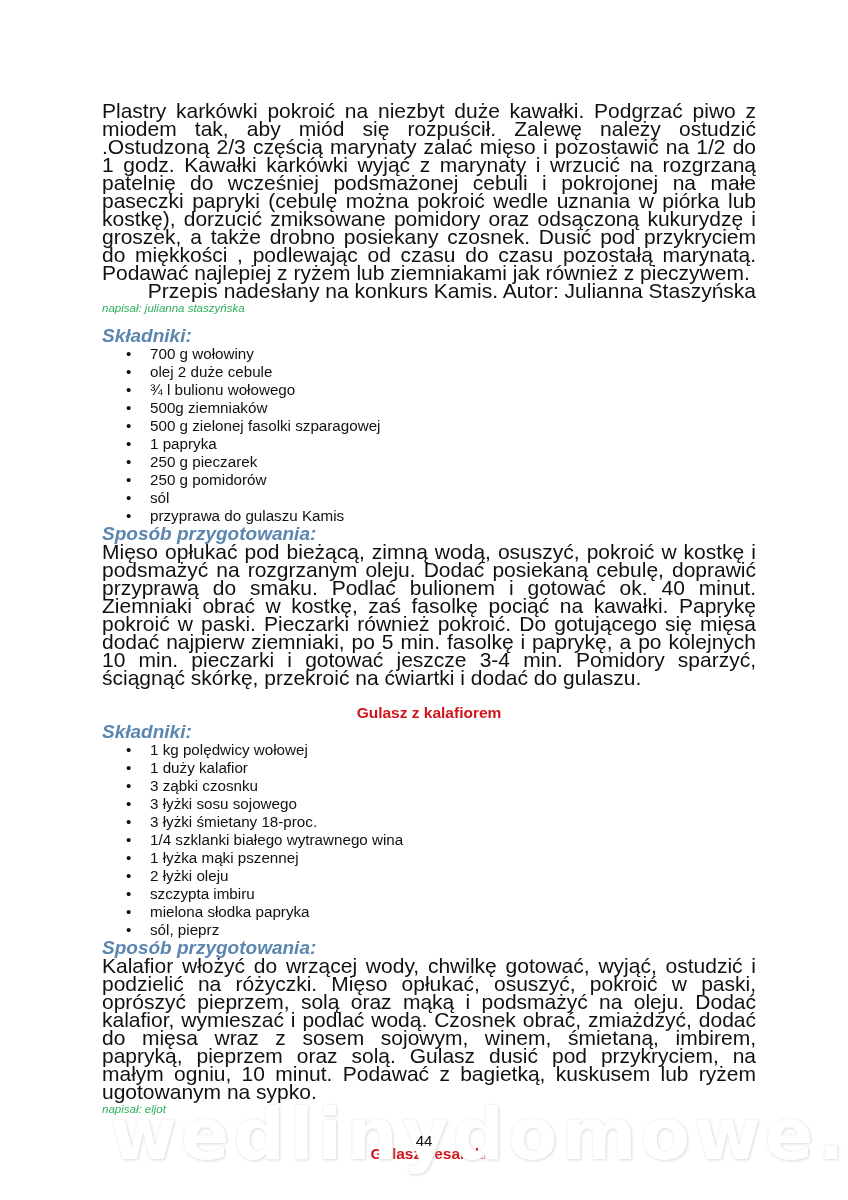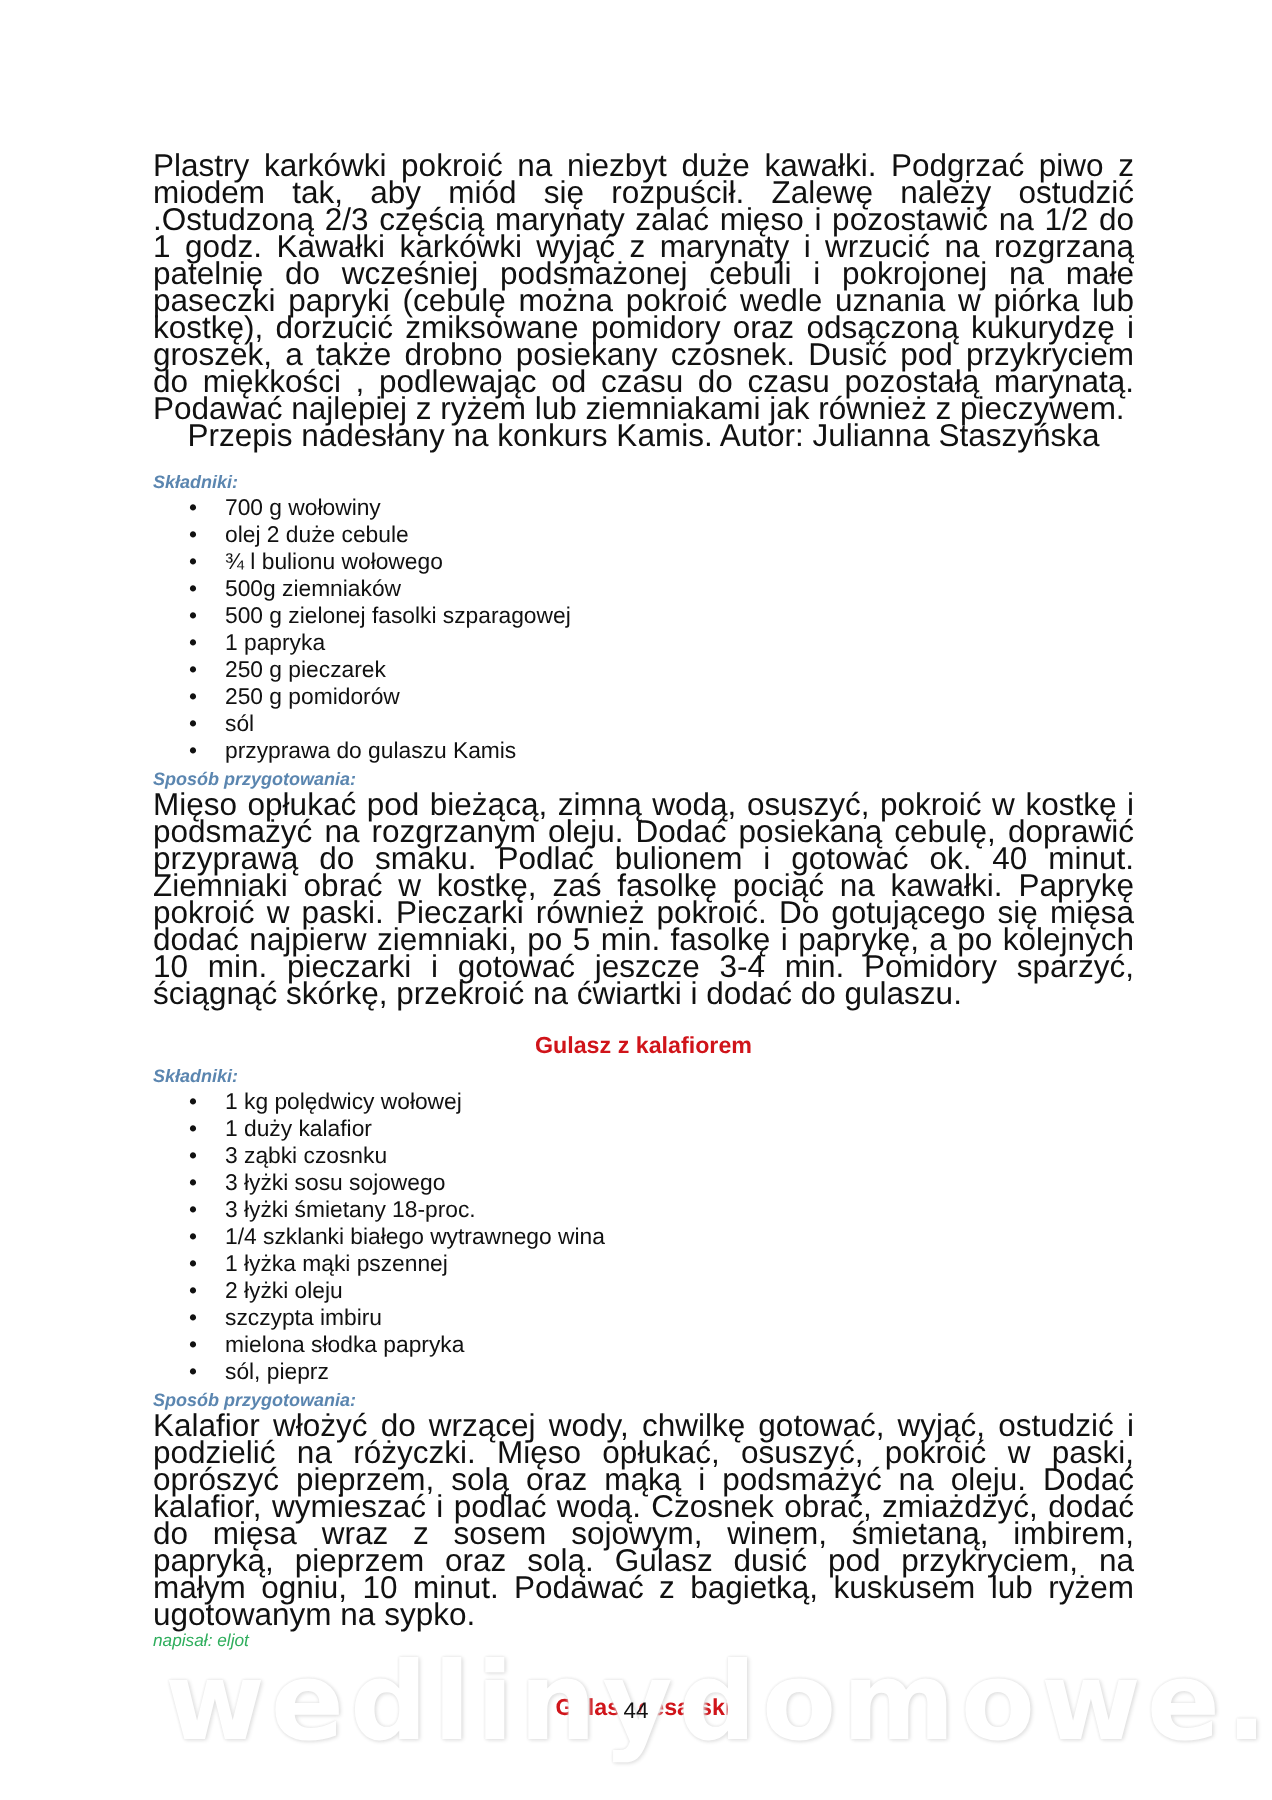--- a/index.html
+++ b/index.html
@@ -1,35 +1,36 @@
 <!DOCTYPE html>
 <html><head>
 <meta charset="utf-8">
 <style>
   html, body { margin: 0; padding: 0; background: #ffffff; }
   body { width: 848px; height: 1200px; position: relative; overflow: hidden; font-family: "Liberation Sans", sans-serif; color: #111111; }
   .page { position: absolute; left: 102px; top: 102px; width: 654px; }
   .para { font-size: 21px; line-height: 18px; text-align: justify; margin: 0; }
-  .para.left { text-align: center; }
+  .para.left { text-align: right; }
   .author { font-size: 11.5px; line-height: 14px; font-style: italic; color: #2fae5d; margin: 1px 0 0 0; }
   .recipe-title { font-size: 15.5px; font-weight: bold; color: #d0141a; text-align: center; margin: 0; line-height: 20px; }
-  .section-label { font-size: 12px; font-weight: bold; font-style: italic; color: #5b86b0; margin: 0; line-height: 18px; }
+  .section-label { font-size: 19px; font-weight: bold; font-style: italic; color: #5b86b0; margin: 0; line-height: 18px; }
   ul.ingredients { list-style: none; margin: 0; padding: 0; }
   ul.ingredients li { position: relative; padding-left: 48px; font-size: 15.2px; line-height: 18px; }
   ul.ingredients li .bullet { position: absolute; left: 24px; top: 0; }
   .watermark { position: absolute; left: 110px; top: 1092px; width: 640px; font-family: "DejaVu Sans", sans-serif; font-weight: bold; font-size: 72px; letter-spacing: 4px; color: #ffffff; text-shadow: 0 0 2px #e4e4e4, 1px 1px 3px #dcdcdc; white-space: nowrap; }
   .page-number { position: absolute; left: 0; width: 848px; top: 1132px; text-align: center; font-size: 15px; color: #111; }
 </style>
 </head>
 <body>
 
 <div class="page">
 
   <p class="para">Plastry karkówki pokroić na niezbyt duże kawałki. Podgrzać piwo z miodem tak, aby miód się rozpuścił. Zalewę należy ostudzić .Ostudzoną 2/3 częścią marynaty zalać mięso i pozostawić na 1/2 do 1 godz. Kawałki karkówki wyjąć z marynaty i wrzucić na rozgrzaną patelnię do wcześniej podsmażonej cebuli i pokrojonej na małe paseczki papryki (cebulę można pokroić wedle uznania w piórka lub kostkę), dorzucić zmiksowane pomidory oraz odsączoną kukurydzę i groszek, a także drobno posiekany czosnek. Dusić pod przykryciem do miękkości , podlewając od czasu do czasu pozostałą marynatą. Podawać najlepiej z ryżem lub ziemniakami jak również z pieczywem.</p>
   <p class="para left">Przepis nadesłany na konkurs Kamis. Autor: Julianna Staszyńska</p>
+  <p class="author">napisał: julianna staszyńska</p>
 
   <div style="margin-top:12px;">
     <p class="section-label">Składniki:</p>
     <ul class="ingredients">
       <li><span class="bullet">•</span><span>700 g wołowiny</span></li>
       <li><span class="bullet">•</span><span>olej 2 duże cebule</span></li>
       <li><span class="bullet">•</span><span>¾ l bulionu wołowego</span></li>
       <li><span class="bullet">•</span><span>500g ziemniaków</span></li>
       <li><span class="bullet">•</span><span>500 g zielonej fasolki szparagowej</span></li>
       <li><span class="bullet">•</span><span>1 papryka</span></li>

